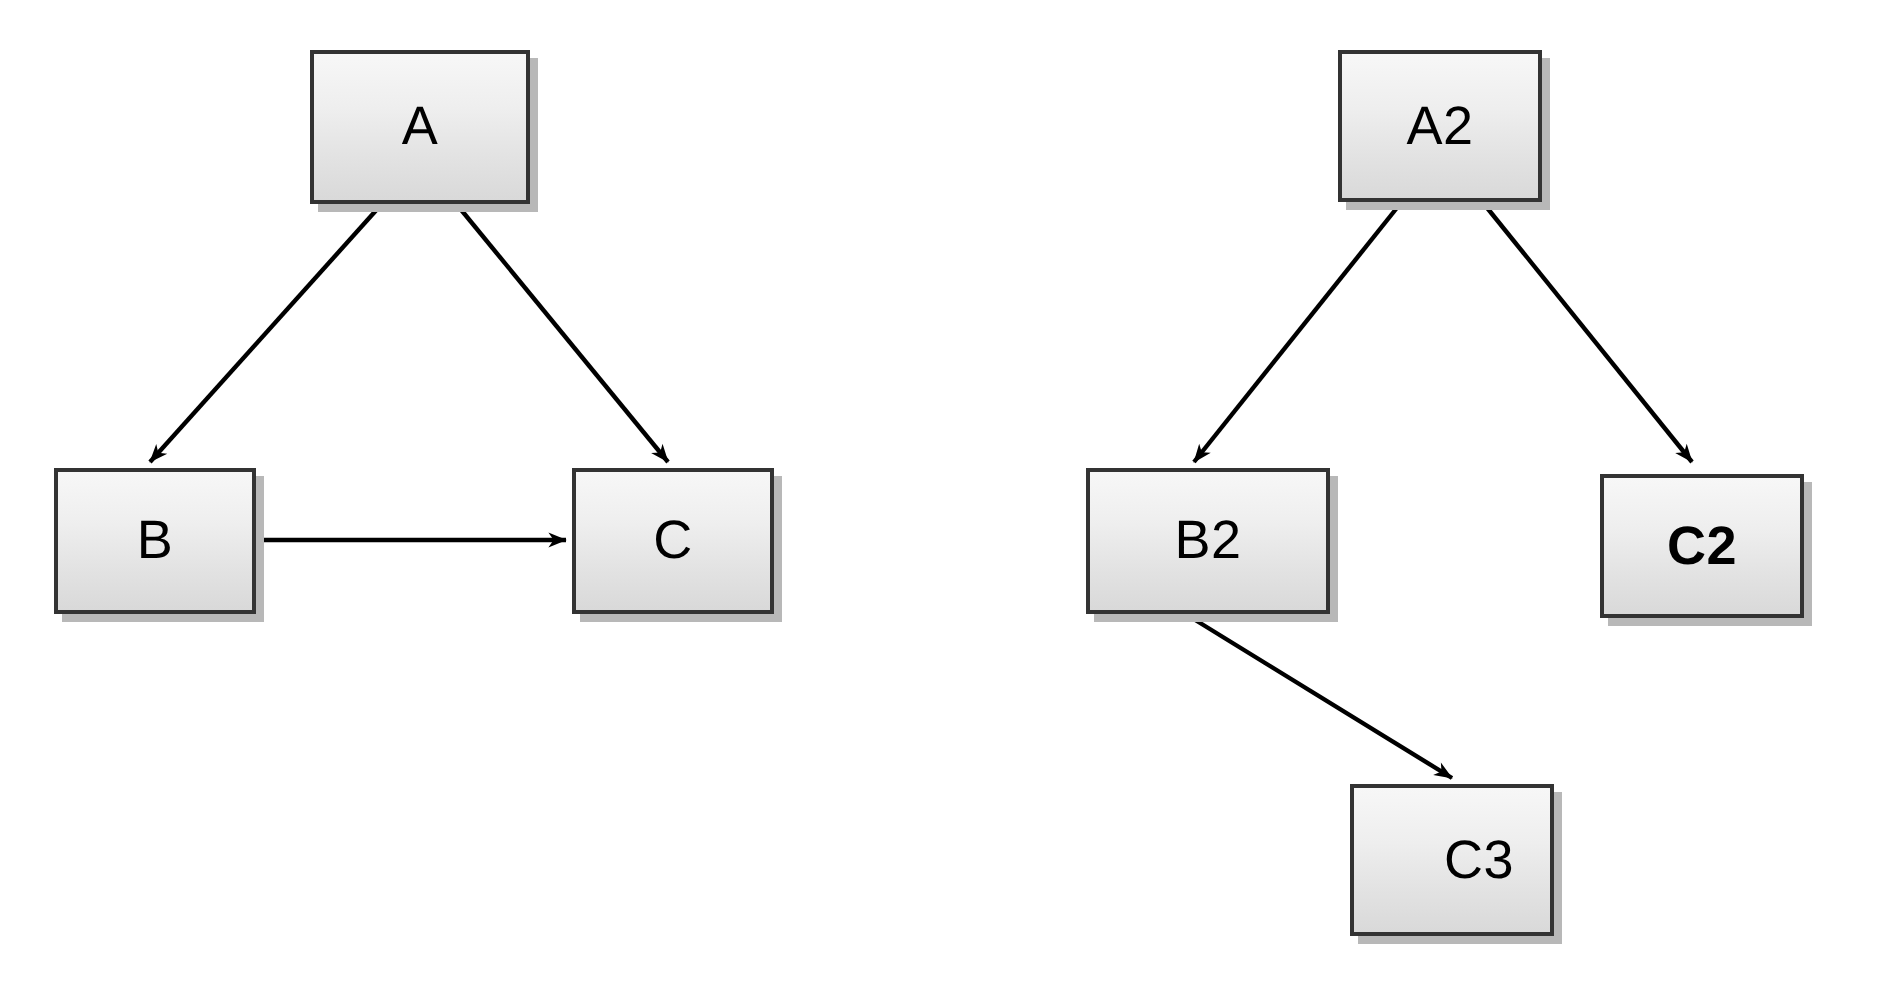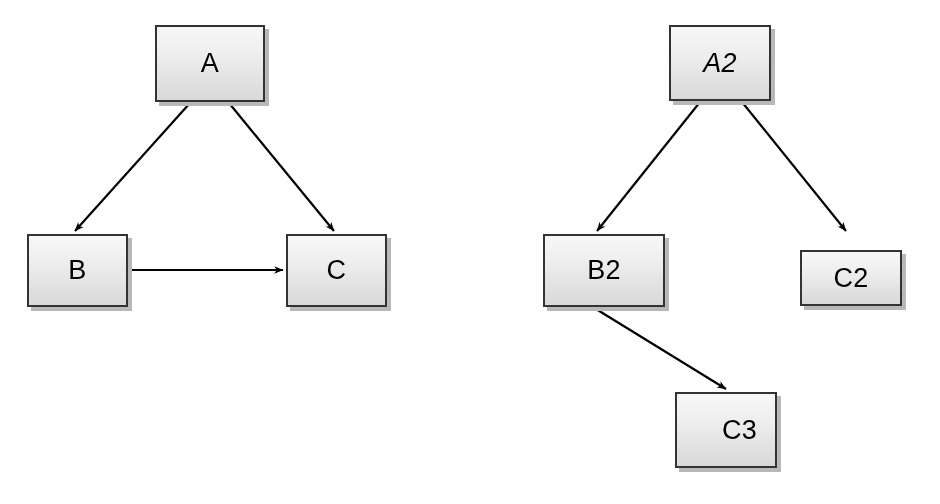--- a/index.html
+++ b/index.html
@@ -70,27 +70,27 @@
   <div id="nodes-group">
       <div class="node" style="left: 155px; top: 25px; width: 110px; height: 77px;">
         <span class="node-label">A</span>
       </div>
       <div class="node" style="left: 27px; top: 234px; width: 101px; height: 73px;">
         <span class="node-label">B</span>
       </div>
       <div class="node" style="left: 286px; top: 234px; width: 101px; height: 73px;">
         <span class="node-label">C</span>
       </div>
-      <div class="node" style="left: 669px; top: 25px; width: 102px; height: 76px; font-style: italic;">
+      <div class="node" style="left: 669px; top: 25px; width: 102px; height: 76px;">
         <span class="node-label">A2</span>
       </div>
       <div class="node" style="left: 543px; top: 234px; width: 122px; height: 73px;">
         <span class="node-label">B2</span>
       </div>
-      <div class="node" style="left: 800px; top: 250px; width: 102px; height: 56px;">
+      <div class="node" style="left: 800px; top: 237px; width: 102px; height: 72px; font-weight: bold;">
         <span class="node-label">C2</span>
       </div>
       <div class="node" style="left: 675px; top: 392px; width: 102px; height: 76px; padding-left: 27px;">
         <span class="node-label">C3</span>
       </div>
     </div>
 
 </div>
 
 </body></html>

